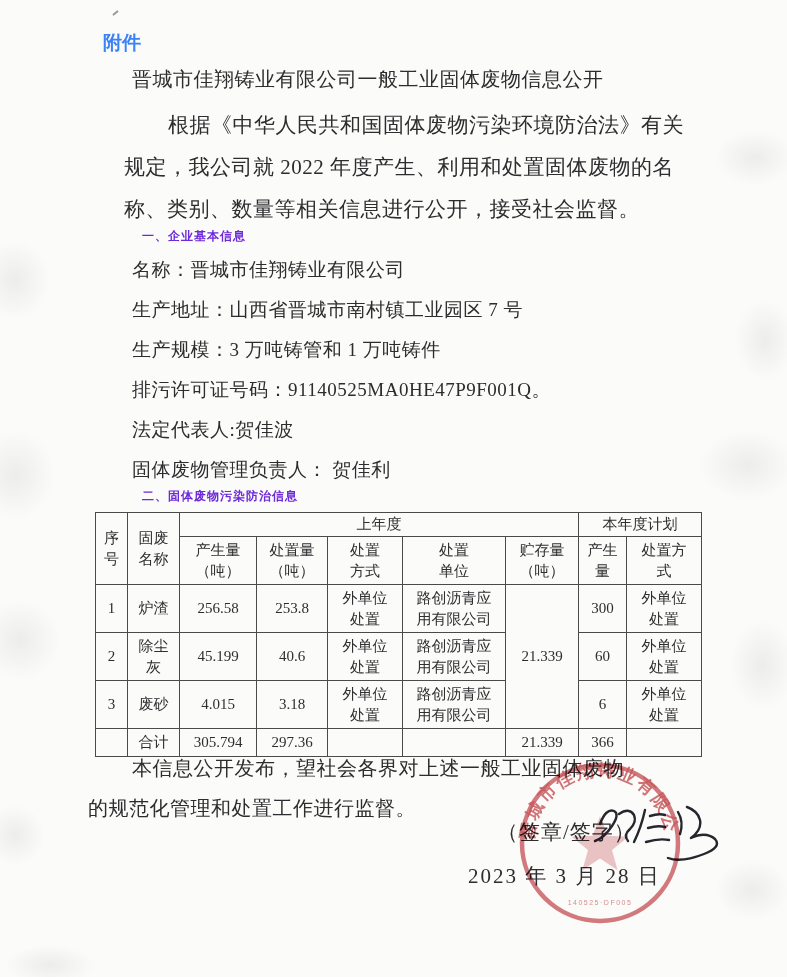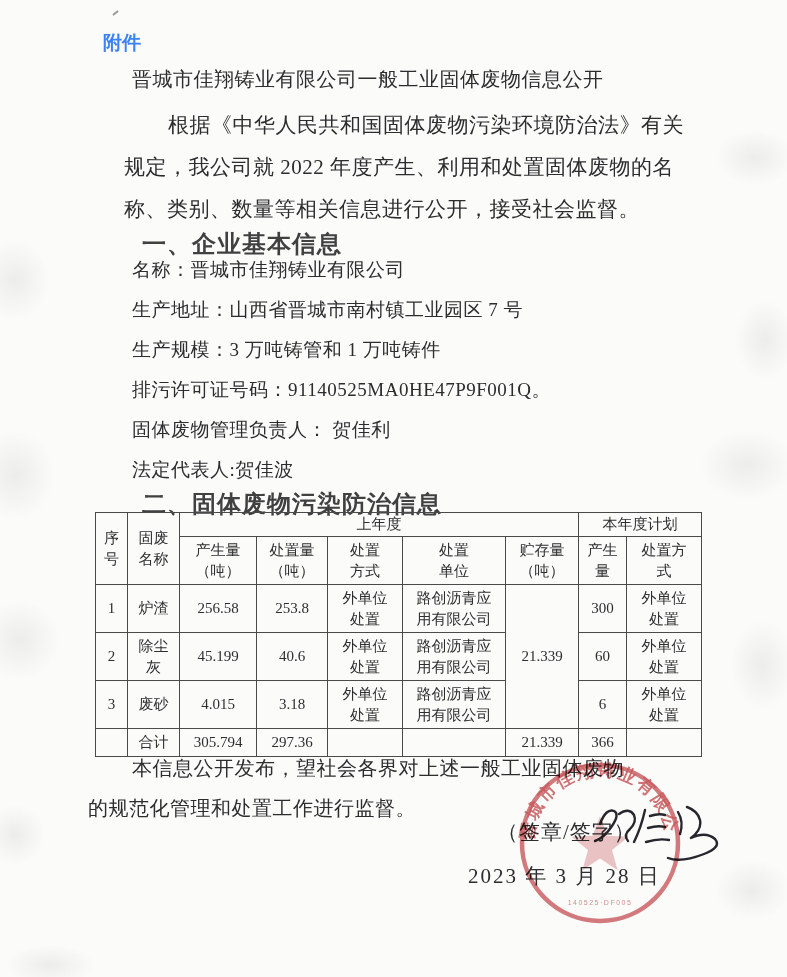--- a/index.html
+++ b/index.html
@@ -16,21 +16,21 @@
     background:#9a9a98; transform:rotate(-40deg); border-radius:1px; }
   .attachment { position:absolute; left:103px; top:30px;
     font-family:"Liberation Sans","DejaVu Sans",sans-serif;
     font-weight:bold; font-size:19px; color:#3b82f6; }
   .doc-title { position:absolute; left:132px; top:66px; font-size:20px; letter-spacing:0.5px; }
   .intro { position:absolute; left:88px; top:104px; width:604px;
     font-size:21px; line-height:42px; letter-spacing:0.5px;margin-left:36px; }
   .intro .indent { text-indent:44px; }
   .sec-heading { position:absolute;
     font-family:Liberation Sans, sans-serif;
-    font-weight:bold; font-size:24px; color:#404040; letter-spacing:1px; }
+    font-weight:bold; font-size:12px; color:#6d28d9; letter-spacing:1px; }
   .sec1 { left:142px; top:228px; }
   .sec2 { left:142px; top:488px; }
   .info-list { position:absolute; left:132px; top:250px; font-size:19px; letter-spacing:0.5px; }
   .info-list div { height:40px; line-height:40px; }
   table.waste { position:absolute; left:95px; top:512px; width:606px;
     border-collapse:collapse; table-layout:fixed; }
   table.waste th, table.waste td {
     border:1px solid #4a4a4a; text-align:center; vertical-align:middle;
     font-size:15px; font-weight:normal; line-height:1.4;
     white-space:pre-line; padding:1px 1px; color:#2e2e30; }
@@ -72,22 +72,22 @@
     <div>规定，我公司就 2022 年度产生、利用和处置固体废物的名</div>
     <div>称、类别、数量等相关信息进行公开，接受社会监督。</div>
   </div>
 
   <div class="sec-heading sec1">一、企业基本信息</div>
   <div class="info-list">
     <div>名称：晋城市佳翔铸业有限公司</div>
     <div>生产地址：山西省晋城市南村镇工业园区 7 号</div>
     <div>生产规模：3 万吨铸管和 1 万吨铸件</div>
     <div>排污许可证号码：91140525MA0HE47P9F001Q。</div>
+    <div>法定代表人:贺佳波</div>
     <div>固体废物管理负责人： 贺佳利</div>
-    <div>法定代表人:贺佳波</div>
   </div>
 
   <div class="sec-heading sec2">二、固体废物污染防治信息</div>
 
   <table class="waste">
     <colgroup>
       <col style="width:32px">
         <col style="width:52px">
         <col style="width:77px">
       <col style="width:71px">

